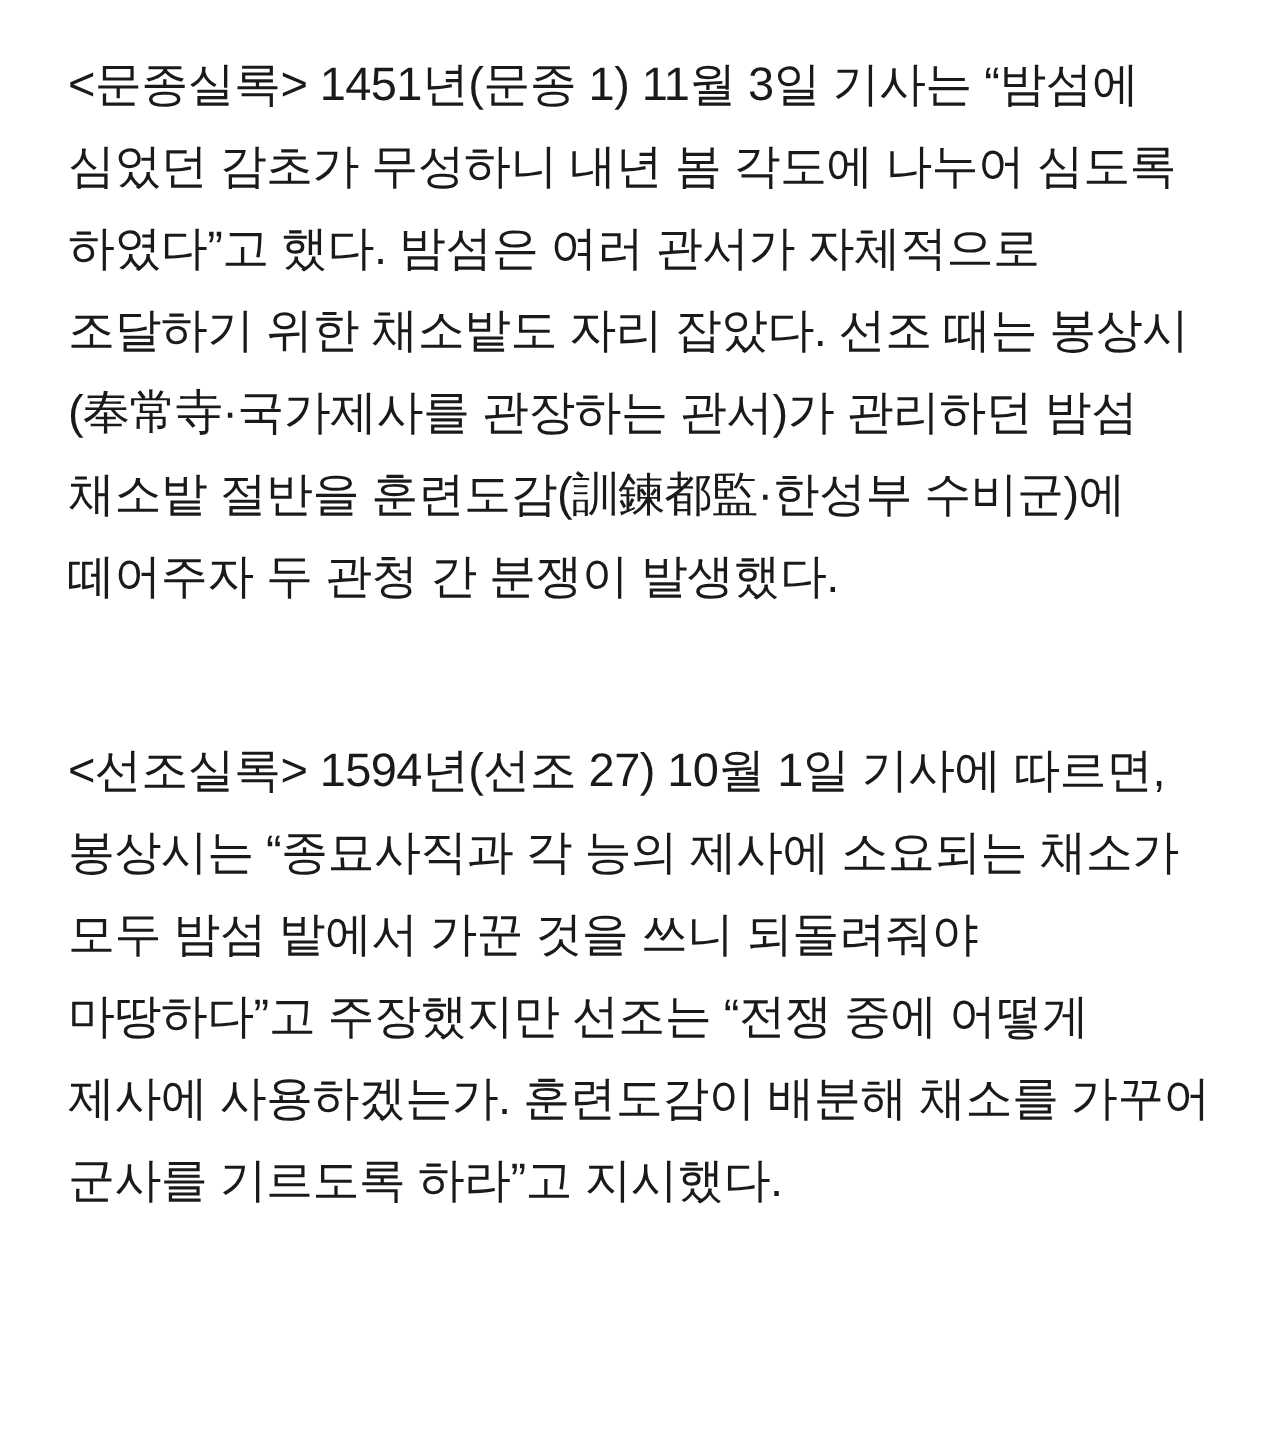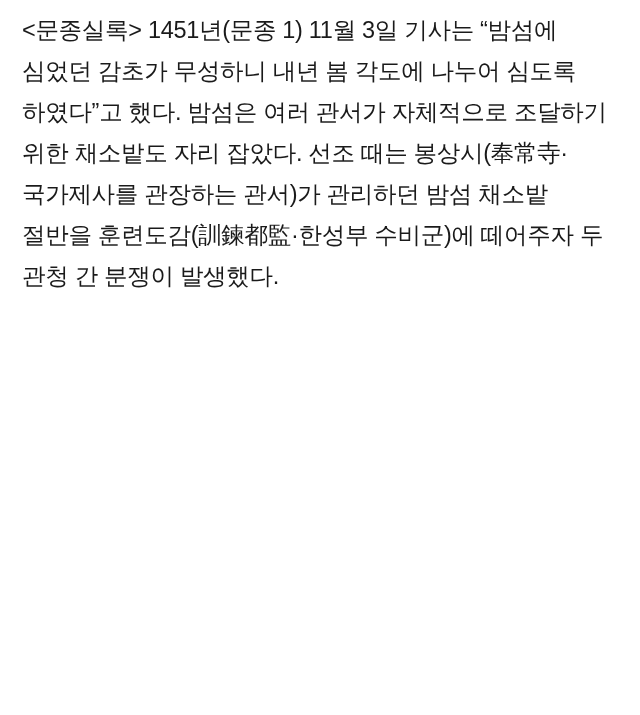--- a/index.html
+++ b/index.html
@@ -19,26 +19,27 @@
     width: 640px;
     height: 715px;
     padding: 10px 22px 0 22px;
     background: #ffffff;
   }
   .para {
     font-size: 23.5px;
     line-height: 41px;
     letter-spacing: -0.3px;
     color: #1a1a1a;
-    margin: 0;
+    margin: 12px;
     word-break: keep-all;
     text-align: left;
   }
   .para + .para {
     margin-top: 56px;
   }
 </style>
 </head>
 <body>
 
 <div class="article">
   <p class="para">&lt;문종실록&gt; 1451년(문종 1) 11월 3일 기사는 “밤섬에 심었던 감초가 무성하니 내년 봄 각도에 나누어 심도록 하였다”고 했다. 밤섬은 여러 관서가 자체적으로 조달하기 위한 채소밭도 자리 잡았다. 선조 때는 봉상시(奉常寺·국가제사를 관장하는 관서)가 관리하던 밤섬 채소밭 절반을 훈련도감(訓鍊都監·한성부 수비군)에 떼어주자 두 관청 간 분쟁이 발생했다.</p>
+  <p class="para">&lt;선조실록&gt; 1594년(선조 27) 10월 1일 기사에 따르면, 봉상시는 “종묘사직과 각 능의 제사에 소요되는 채소가 모두 밤섬 밭에서 가꾼 것을 쓰니 되돌려줘야 마땅하다”고 주장했지만 선조는 “전쟁 중에 어떻게 제사에 사용하겠는가. 훈련도감이 배분해 채소를 가꾸어 군사를 기르도록 하라”고 지시했다.</p>
 </div>
 
 </body></html>

